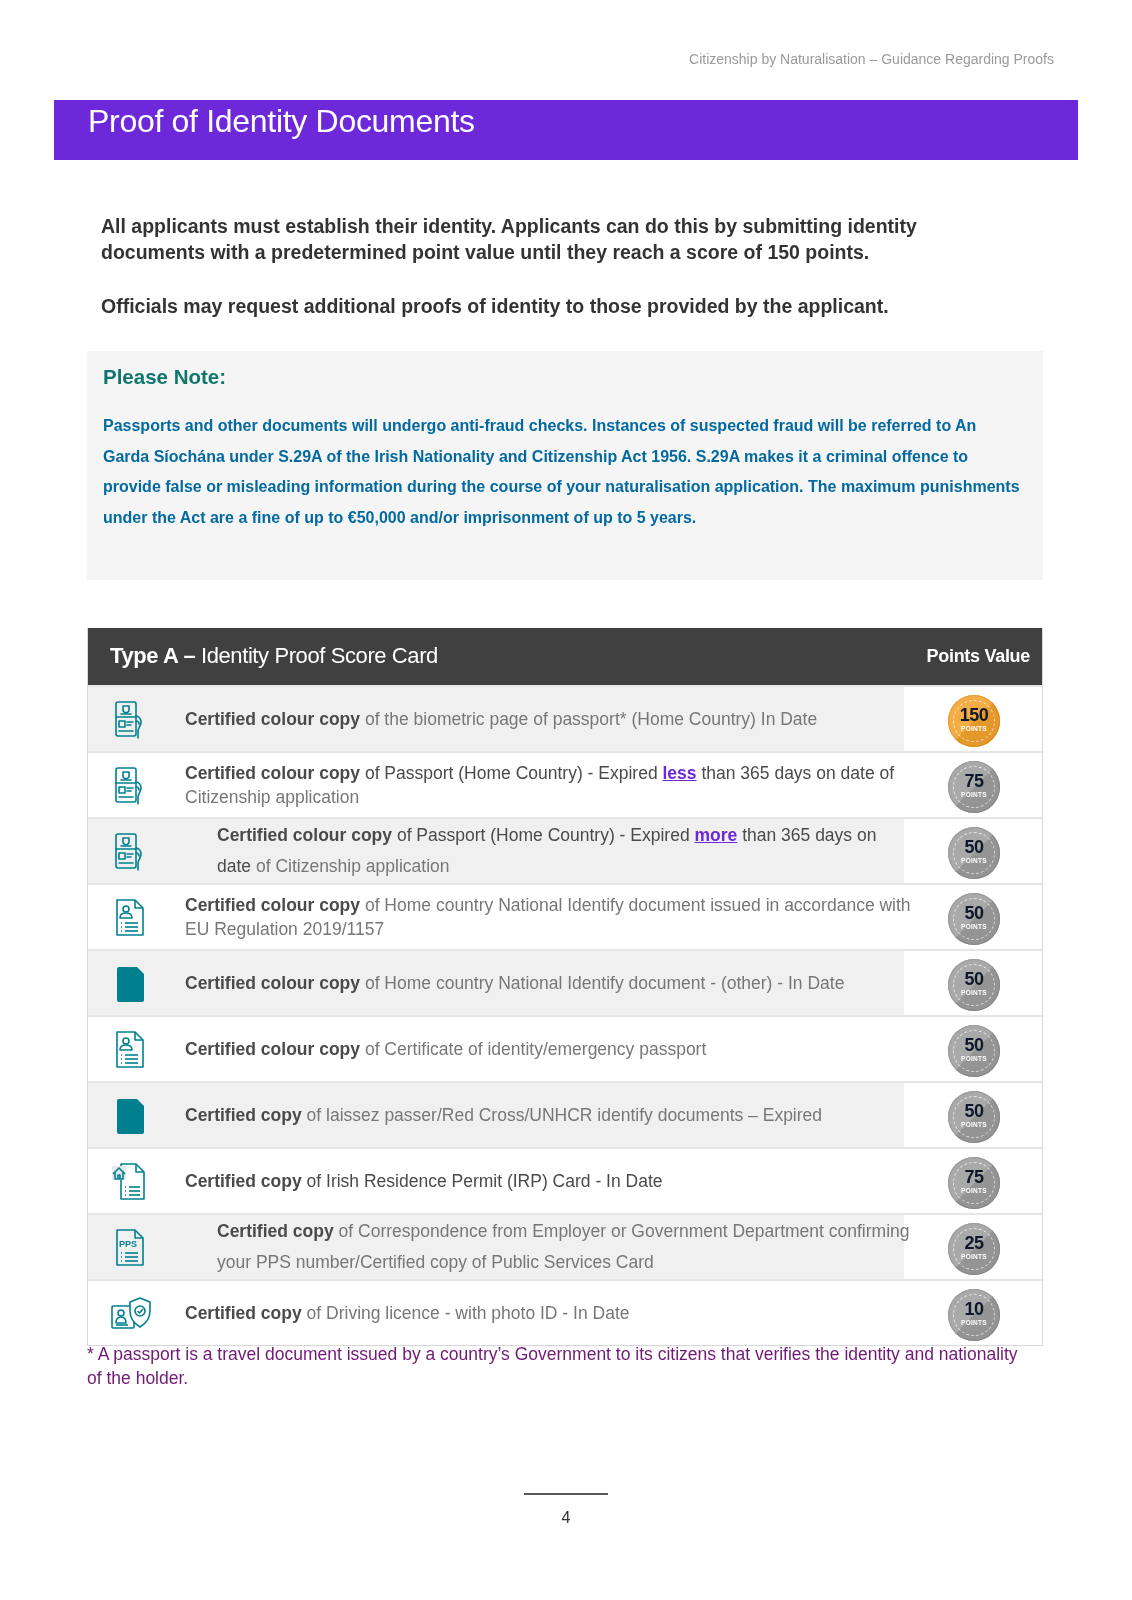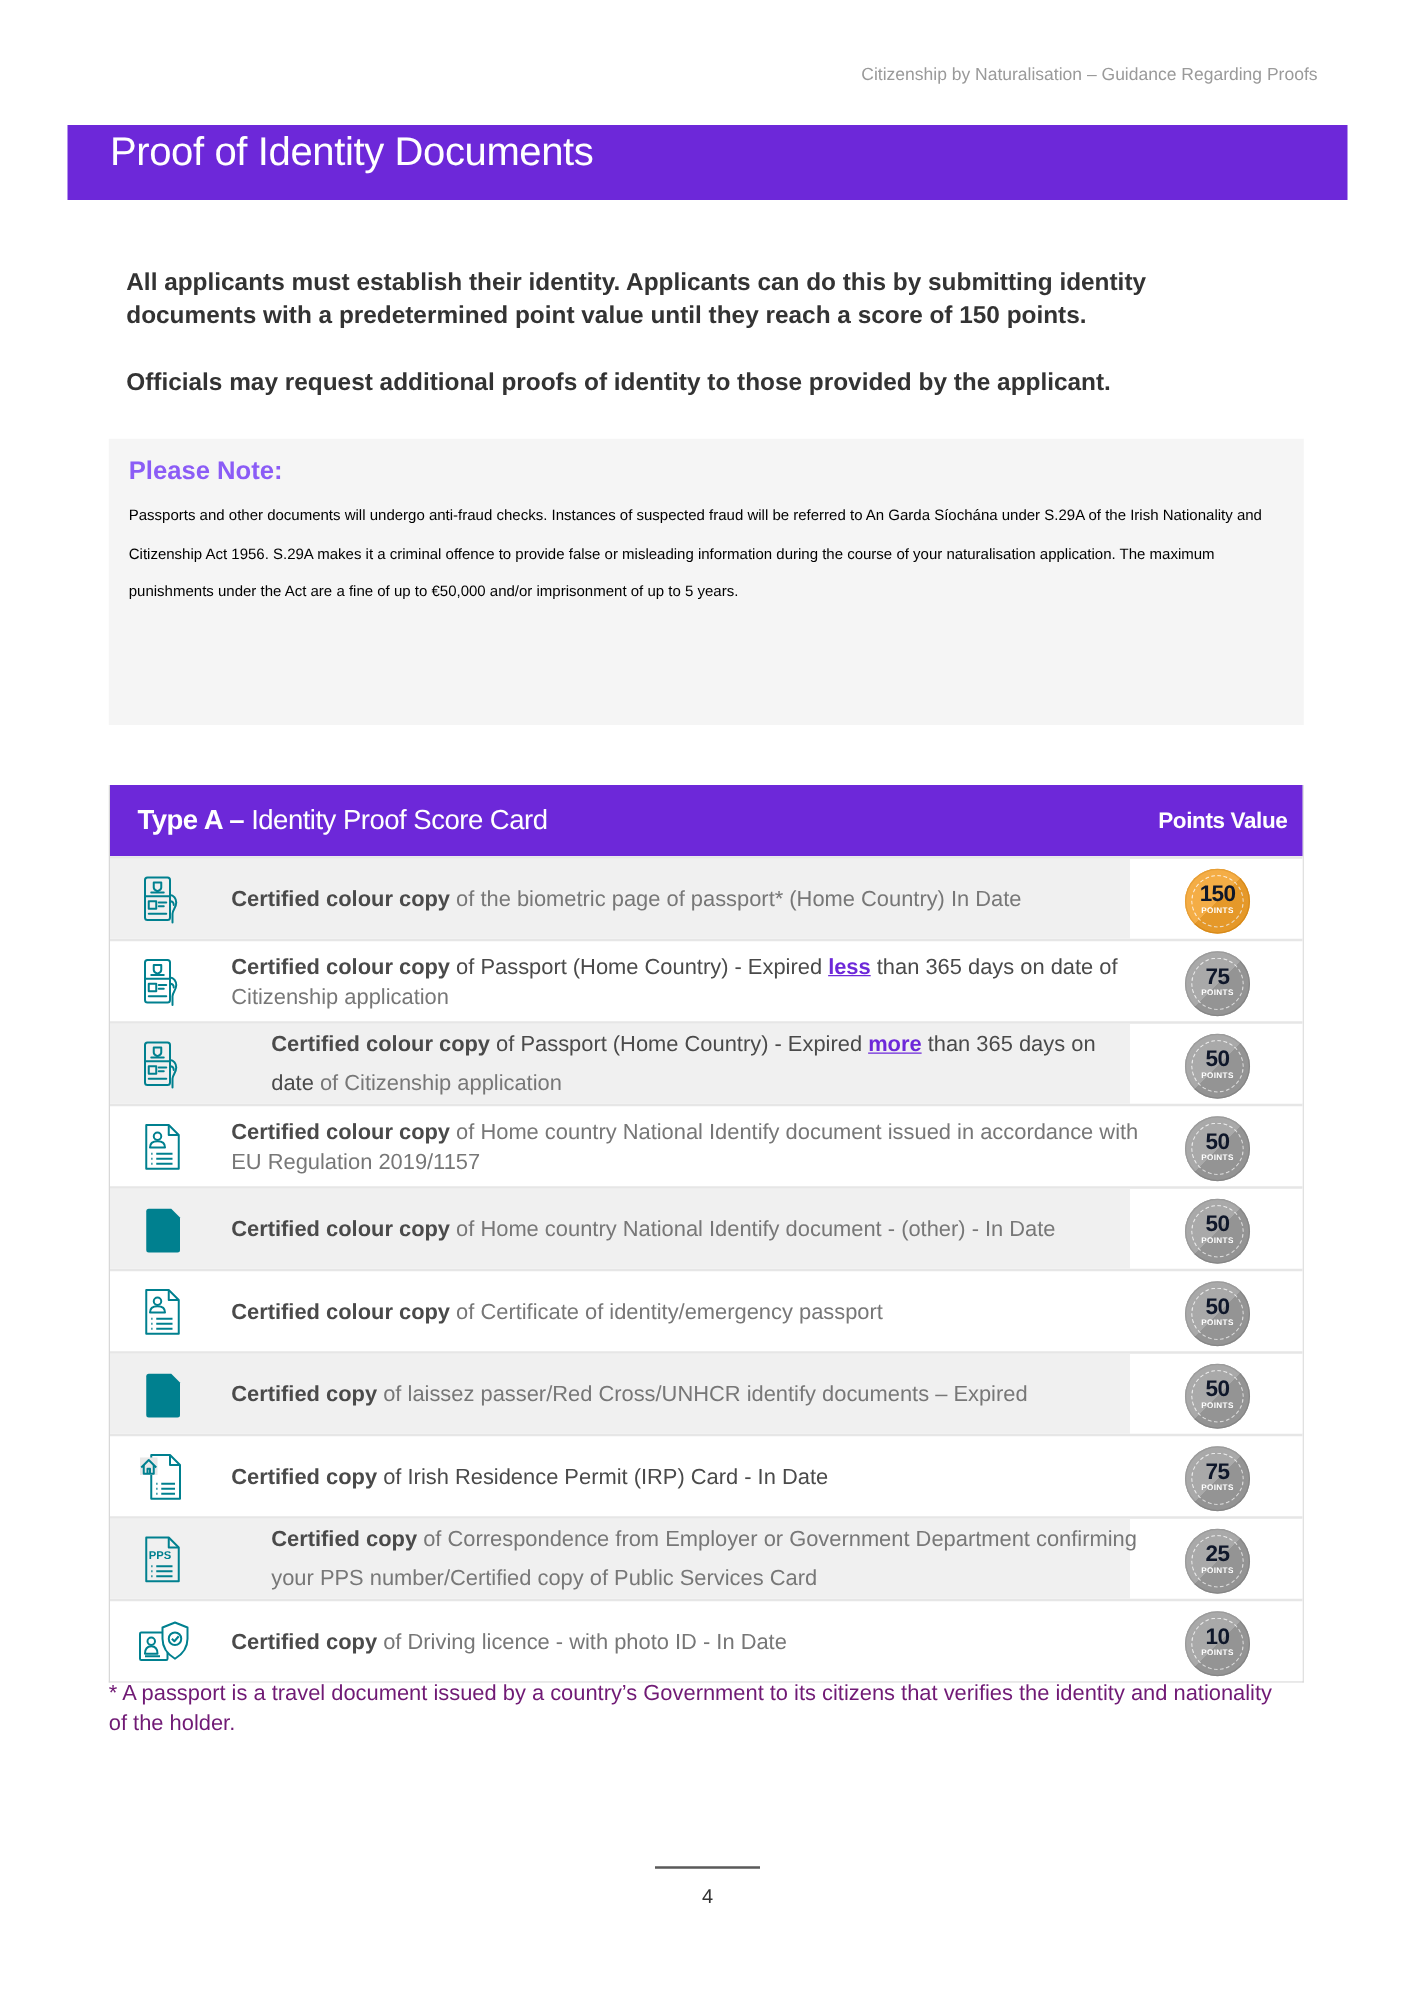--- a/index.html
+++ b/index.html
@@ -9,25 +9,25 @@
   .running-header { position: absolute; top: 51px; right: 78px; font-size: 14px; color: #9a9a9a; }
 
   .title-bar { position: absolute; left: 54px; top: 100px; width: 1024px; height: 60px; background: #6d28d9; }
   .title-bar h1 { position: absolute; left: 34px; top: 3px; font-size: 32px; font-weight: normal; color: #ffffff; letter-spacing: -0.3px; }
 
   .intro { position: absolute; left: 101px; width: 900px; font-size: 19.5px; font-weight: bold; color: #333333; line-height: 26px; }
   .intro.p1 { top: 213px; }
   .intro.p2 { top: 293px; }
 
   .note-box { position: absolute; left: 87px; top: 351px; width: 956px; height: 229px; background: #f5f5f5; padding: 14px 16px; }
-  .note-box .note-title { font-size: 20.5px; font-weight: bold; color: #8b5cf6; margin-bottom: 8px; }
-  .note-box .note-body { font-size: 12px; line-height: 30.5px; color: #000000; }
+  .note-box .note-title { font-size: 20.5px; font-weight: bold; color: #0f766e; margin-bottom: 22px; }
+  .note-box .note-body { font-size: 16px; line-height: 30.5px; color: #0369a1; font-weight: bold; }
 
   .score-card { position: absolute; left: 87px; top: 628px; width: 956px; border: 1px solid #d8d8d8; border-top: none; }
-  .sc-header { height: 57px; background: #6d28d9; position: relative; color: #fff; }
+  .sc-header { height: 57px; background: #404040; position: relative; color: #fff; }
   .sc-header .sc-title { position: absolute; left: 22px; top: 15px; font-size: 22px; letter-spacing: -0.4px; }
   .sc-header .sc-title b { font-weight: bold; }
   .sc-header .sc-title span.light { font-weight: normal; }
   .sc-header .sc-points { position: absolute; right: 12px; top: 18px; font-size: 18px; font-weight: bold; letter-spacing: -0.3px; }
 
   .sc-row { position: relative; height: 66px; border-top: 2px solid #e6e6e6; background: #ffffff; }
   .sc-row.shaded .shade { position: absolute; left: 0; top: 0; bottom: 0; width: 816px; background: #f0f0f0; }
   .sc-row .icon { position: absolute; left: 22px; top: 13px; width: 40px; height: 40px; }
   .sc-row .desc { position: absolute; left: 97px; right: 130px; top: 50%; transform: translateY(-50%); font-size: 17.5px; line-height: 24px; color: #777777; }
   .sc-row .desc .strong { font-weight: bold; color: #4a4a4a; }

